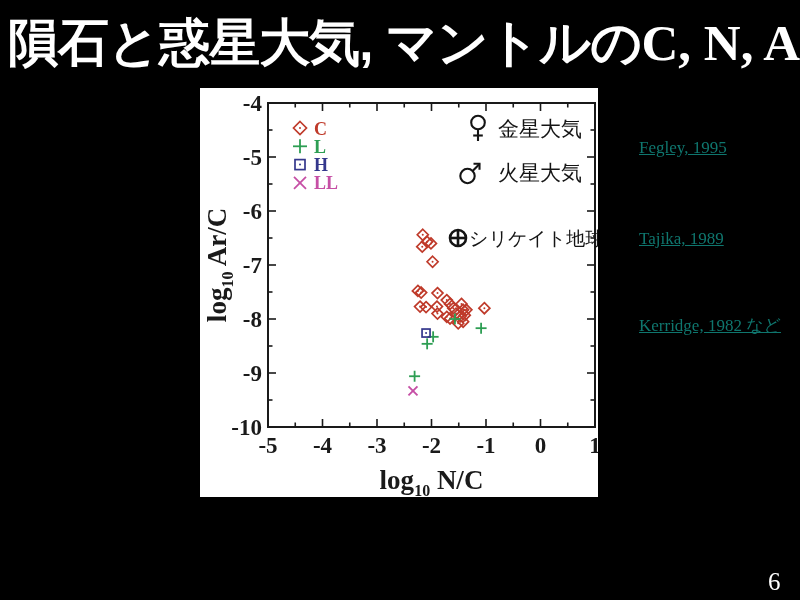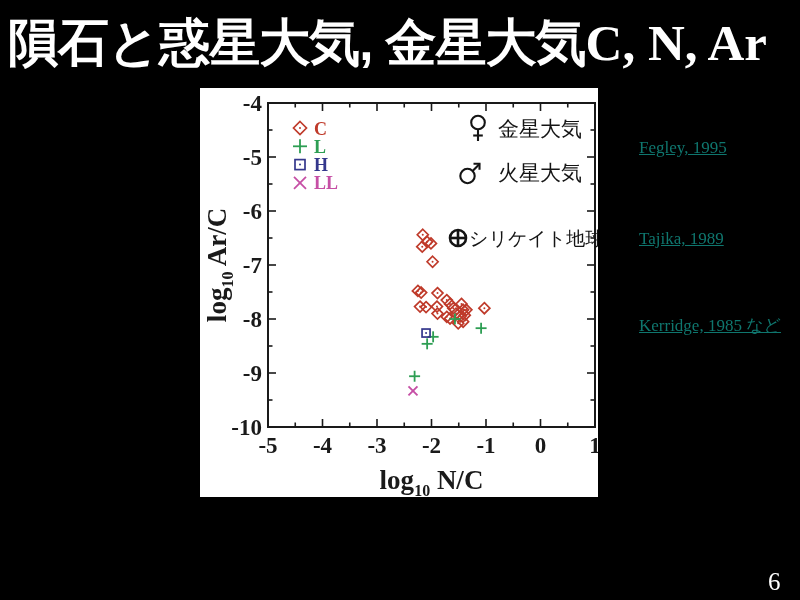--- a/index.html
+++ b/index.html
@@ -26,21 +26,21 @@
   .page-number{
     position:absolute;left:768px;top:568px;color:#fff;
     font-family:"Liberation Serif",serif;font-size:25px;
   }
 </style>
 </head>
 <body>
 
 <div class="slide">
 
-  <div class="title"><span>隕石と惑星大気, 金星大気</span><span class="latin">C, N, Ar</span></div>
+  <div class="title"><span>隕石と惑星大気, マントルの</span><span class="latin">C, N, Ar</span></div>
 
   <div class="plot-panel">
     <svg width="398" height="409" viewBox="0 0 398 409" xmlns="http://www.w3.org/2000/svg">
         <rect x="68" y="15" width="327" height="324" fill="none" stroke="#1a1a1a" stroke-width="2"></rect>
         <g>
           <line x1="68" y1="339" x2="68" y2="331" stroke="#1a1a1a" stroke-width="1.6"></line>
           <line x1="68" y1="15" x2="68" y2="23" stroke="#1a1a1a" stroke-width="1.6"></line>
           <text x="68" y="365" text-anchor="middle" fill="#1a1a1a" font-family="&quot;Liberation Serif&quot;,serif" font-size="23" font-weight="bold">-5</text>
           <line x1="95.25" y1="339" x2="95.25" y2="334.5" stroke="#1a1a1a" stroke-width="1.6"></line>
           <line x1="95.25" y1="15" x2="95.25" y2="19.5" stroke="#1a1a1a" stroke-width="1.6"></line>
@@ -294,16 +294,16 @@
             <line x1="-8" y1="0" x2="8" y2="0" stroke-width="2.6"></line>
             <line x1="0" y1="-8" x2="0" y2="8" stroke-width="2.6"></line>
           </g>
           <text x="269" y="157" fill="#141414" font-family="&quot;Liberation Sans&quot;,sans-serif" font-size="19">シリケイト地球</text>
         </g>
       </svg>
   </div>
 
   <div class="ref ref-1">Fegley, 1995</div>
   <div class="ref ref-2">Tajika, 1989</div>
-  <div class="ref ref-3">Kerridge, 1985 など</div>
+  <div class="ref ref-3">Kerridge, 1982 など</div>
 
   <div class="page-number">6</div>
 </div>
 
 </body></html>

